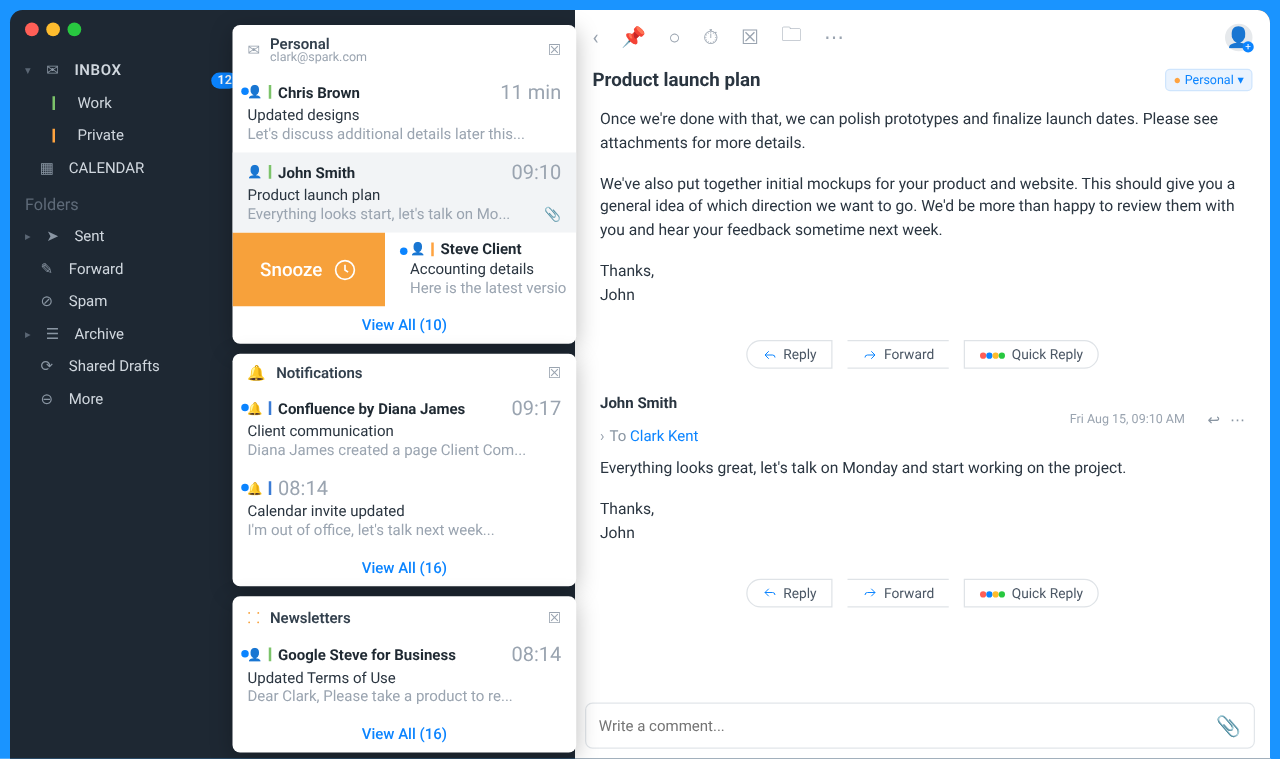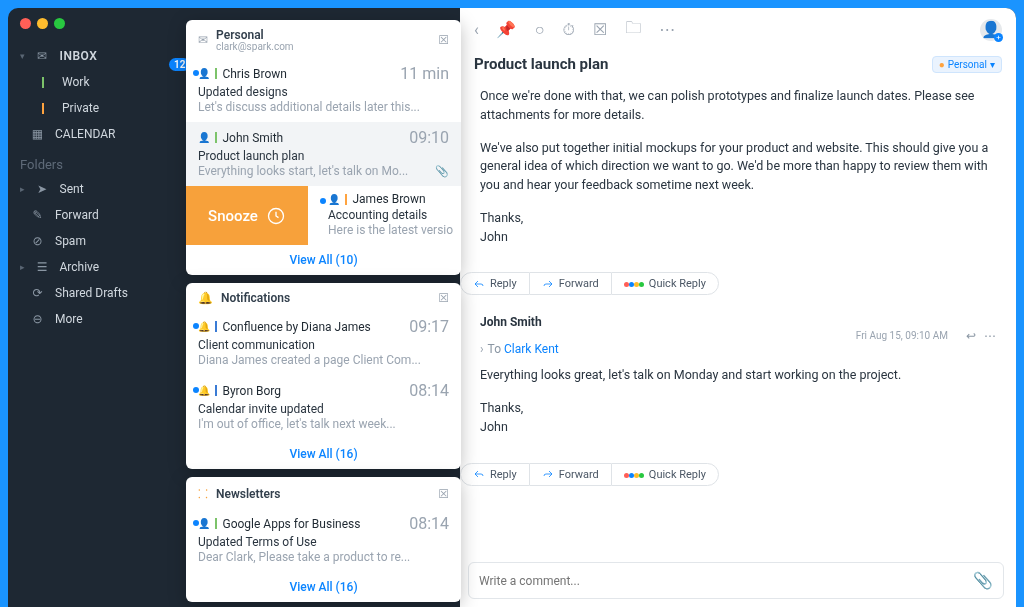--- a/index.html
+++ b/index.html
@@ -28,21 +28,21 @@
 .card-h .ht .t1{font-weight:600;font-size:12px;color:#33404d}
 .card-h .ht .t2{font-size:10px;color:#9aa4b0;margin-top:-1px}
 .card-h .arch{color:#9aa4b0}
 .msg{padding:6px 12px 8px;position:relative}
 .msg.hov{background:#f2f4f6}
 .msg .dot{width:6px;height:6px;border-radius:50%;background:#0b84ff;position:absolute;left:7px;top:12px}
 .msg-top{display:flex;align-items:center;gap:5px}
 .msg-top .pi{color:#b2bac3;font-size:10px}
 .msg-top .bar2{width:2px;height:11px;background:#7cc36a}
 .msg-top .bar2.o{background:#ffa33f}.msg-top .bar2.b{background:#3a7bd5}
-.msg-top .nm{font-weight:400;color:#1f2932;flex:1}
+.msg-top .nm{font-weight:700;color:#1f2932;flex:1}
 .msg-top .tm{color:#9aa4b0;font-size:16px}
 .msg .sub2{margin-top:2px;color:#2a3540}
 .msg .prev{margin-top:1px;color:#9aa4b0;white-space:nowrap;overflow:hidden;text-overflow:ellipsis}
 .msg .attach{position:absolute;right:12px;bottom:8px;color:#b2bac3;font-size:11px}
 .snooze-row{display:flex;align-items:stretch}
 .snooze{flex:0 0 122px;background:#f7a13b;color:#fff;display:flex;align-items:center;justify-content:center;gap:8px;font-size:15px;font-weight:500}
 .snooze svg{width:20px;height:20px}
 .snooze-row .msg{flex:1;padding-left:20px}
 .snooze-row .msg .dot{left:12px}
 .viewall{text-align:center;padding:8px 0;color:#0b84ff;font-weight:500;font-size:12px;cursor:pointer}
@@ -51,21 +51,21 @@
 .tool{display:flex;align-items:center;gap:18px;padding:8px 14px;color:#9aa4b0}
 .tool .ti{cursor:pointer}
 .tool .sp{flex:1}
 .avatar{width:22px;height:22px;border-radius:50%;background:#e6e9ec;display:flex;align-items:center;justify-content:center;color:#70808f;position:relative}
 .avatar::after{content:"+";position:absolute;bottom:-1px;right:-1px;font-size:8px;background:#0b84ff;color:#fff;border-radius:50%;width:9px;height:9px;line-height:9px;text-align:center}
 .title-row{display:flex;align-items:center;padding:4px 14px 10px}
 .title-row .tt{font-weight:700;font-size:15px;color:#2a3540;flex:1}
 .title-row .tag{font-size:10px;color:#0b84ff;background:#eaf3fe;padding:2px 6px;border:1px solid #cfe5fd;border-radius:4px;cursor:pointer;display:flex;align-items:center;gap:3px}
 .body{padding:4px 20px;font-size:12.5px;color:#2a3540;line-height:1.5}
 .body p{margin-bottom:14px}
-.actions{display:flex;justify-content:flex-start;gap:0;padding:8px 0 14px}
+.actions{display:flex;justify-content:center;gap:12px;padding:8px 0 14px}
 .pill{border:1px solid #dfe3e7;padding:4px 12px;font-size:11px;color:#4b5765;display:flex;align-items:center;gap:5px;cursor:pointer;background:#fff}
 .pill:first-child{border-radius:14px 0 0 14px}
 .pill:nth-child(2){border-left:none;border-right:none}
 .pill:last-child{border-radius:0 14px 14px 0}
 .pill svg{width:12px;height:12px}
 .thread-h{display:flex;align-items:center;padding:6px 20px;font-size:12px}
 .thread-h .nm2{font-weight:700;color:#2a3540}
 .thread-h .to{color:#8a96a3;margin-top:13px}
 .thread-h .to a{color:#0b84ff;text-decoration:none}
 .thread-h .sp2{flex:1}
@@ -178,21 +178,21 @@
             <svg viewBox="0 0 24 24">
               <circle cx="12" cy="12" r="9" fill="none" stroke="#fff" stroke-width="1.6"></circle>
               <path d="M12 7v5l3 2" stroke="#fff" stroke-width="1.6" fill="none"></path>
             </svg>
           </div>
         <div class="msg">
           <span class="dot"></span>
           <div class="msg-top">
               <span class="pi">👤</span>
               <span class="bar2 o"></span>
-              <span class="nm">James Brown</span>
+              <span class="nm">Steve Client</span>
             </div>
           <div class="sub2">Accounting details</div>
           <div class="prev">Here is the latest versio</div>
         </div>
       </div>
       <div class="viewall">View All (10)</div>
     </div>
 
     <div class="card">
       <div class="card-h">
@@ -211,21 +211,20 @@
             <span class="tm">09:17</span>
           </div>
         <div class="sub2">Client communication</div>
           <div class="prev">Diana James created a page Client Com...</div>
       </div>
       <div class="msg">
         <span class="dot"></span>
         <div class="msg-top">
             <span class="pi">🔔</span>
             <span class="bar2 b"></span>
-            <span class="nm">Byron Borg</span>
             <span class="tm">08:14</span>
           </div>
         <div class="sub2">Calendar invite updated</div>
           <div class="prev">I'm out of office, let's talk next week...</div>
       </div>
       <div class="viewall">View All (16)</div>
     </div>
 
     <div class="card">
       <div class="card-h">
@@ -233,21 +232,21 @@
           <span class="ht">
             <div class="t1">Newsletters</div>
           </span>
           <span class="arch">☒</span>
         </div>
       <div class="msg">
         <span class="dot"></span>
         <div class="msg-top">
             <span class="pi">👤</span>
             <span class="bar2"></span>
-            <span class="nm">Google Apps for Business</span>
+            <span class="nm">Google Steve for Business</span>
             <span class="tm">08:14</span>
           </div>
         <div class="sub2">Updated Terms of Use</div>
           <div class="prev">Dear Clark, Please take a product to re...</div>
       </div>
       <div class="viewall">View All (16)</div>
     </div>
   </div>
 
   <div class="reader">

